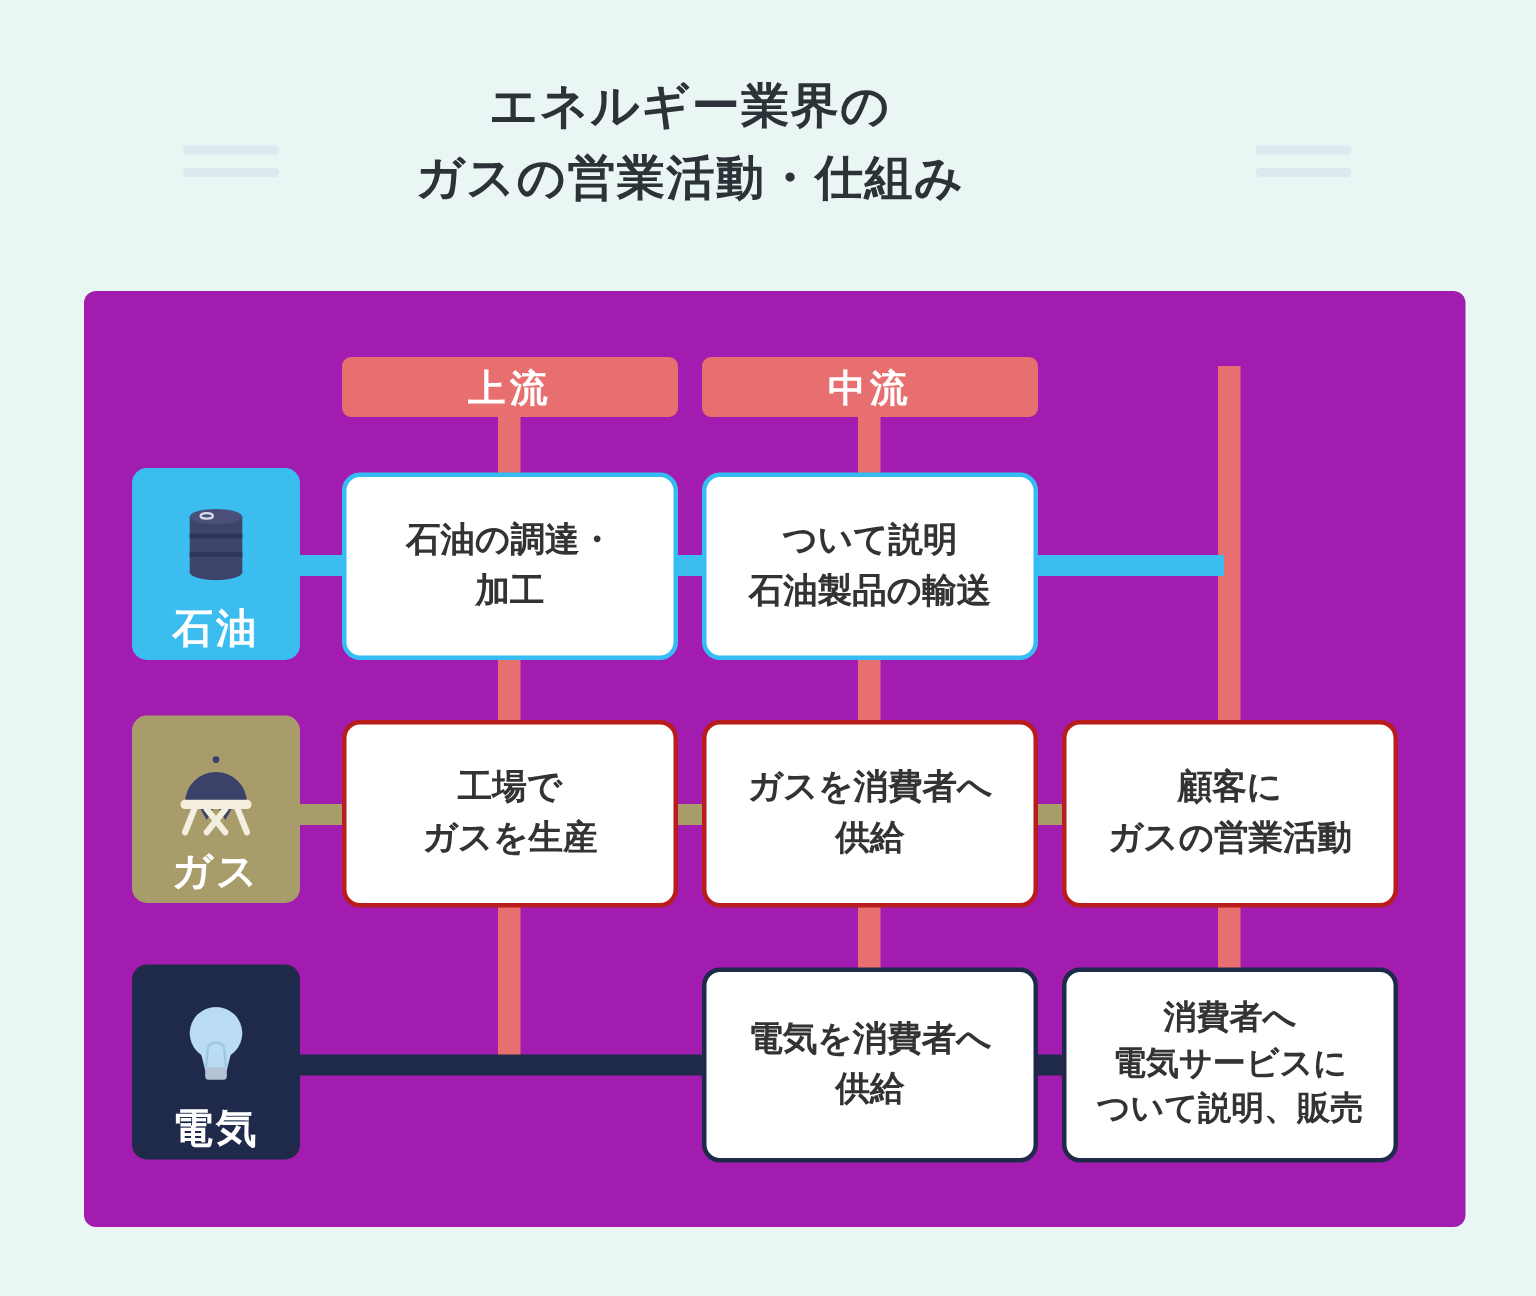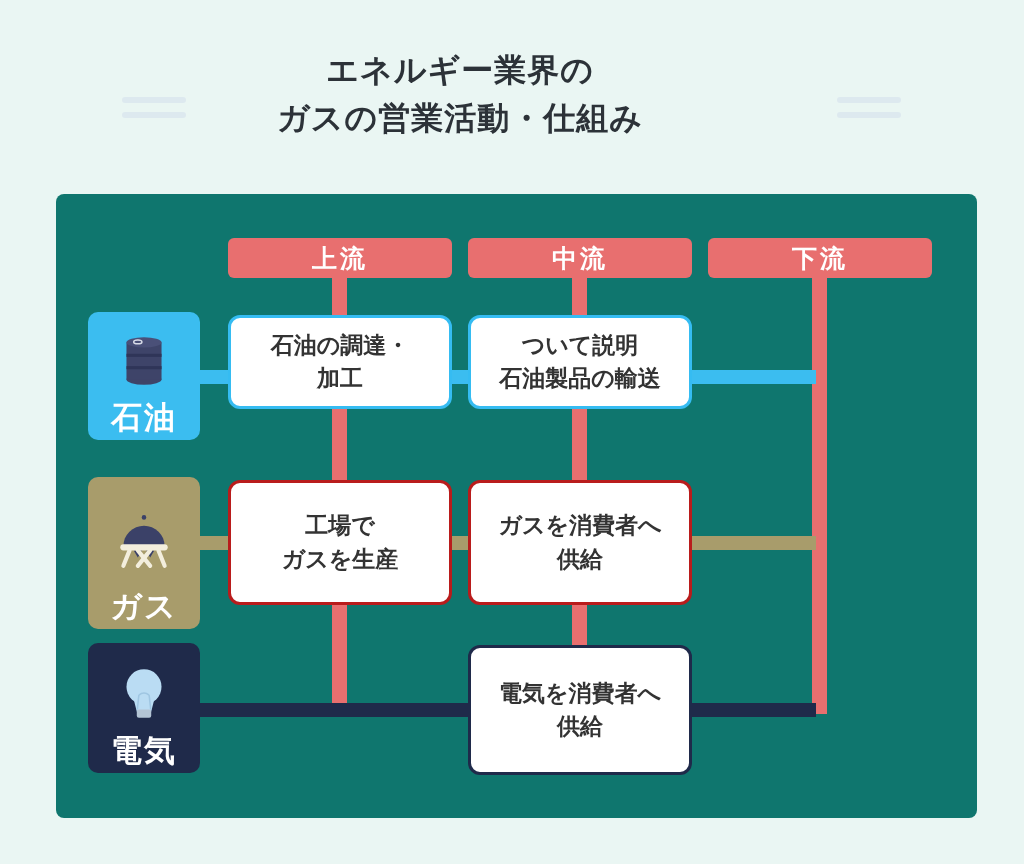--- a/index.html
+++ b/index.html
@@ -12,52 +12,52 @@
 
   
   .deco{position:absolute;top:97px;width:64px;height:21px;}
   .deco .bar{width:64px;height:6px;border-radius:3px;background:#dde9ef;}
   .deco .bar + .bar{margin-top:9px;}
   .deco.left{left:122px;}
   .deco.right{left:837px;}
 
   
   .card{position:absolute;left:56px;top:194px;width:921px;height:624px;
-        background:#0f766e;border-radius:8px;}
+        background:#a21caf;border-radius:8px;}
 
   
   .vline{position:absolute;width:15px;top:50px;height:470px;background:#e86f6f;z-index:1;}
   .vline.c1{left:276px;} .vline.c2{left:516px;} .vline.c3{left:756px;}
   .hline{position:absolute;left:100px;width:660px;height:14px;z-index:1;}
   .hline.r1{top:176px;background:#3bbdf0;}
   .hline.r2{top:342px;background:#a89c6b;}
   .hline.r3{top:509px;background:#1f2a4a;}
 
   
   .colhead{position:absolute;top:44px;width:224px;height:40px;background:#e86f6f;
            border-radius:6px;color:#ffffff;font-weight:700;font-size:25px;letter-spacing:3px;
            display:flex;align-items:center;justify-content:center;z-index:2;}
   .colhead.c1{left:172px;} .colhead.c2{left:412px;} .colhead.c3{left:652px;}
 
   
   .tile{position:absolute;left:32px;width:112px;border-radius:10px;z-index:2;
         display:flex;flex-direction:column;align-items:center;justify-content:flex-end;}
   .tile.r1{top:118px;height:128px;background:#3bbdf0;}
-  .tile.r2{top:283px;height:152px;background:#a89c6b;}
+  .tile.r2{top:283px;height:125px;background:#a89c6b;}
   .tile.r3{top:449px;height:130px;background:#1f2a4a;text-align:center;}
   .tile .ic{flex:1;display:flex;align-items:center;justify-content:center;padding-top:8px;}
-  .tile .lab{color:#ffffff;font-weight:700;font-size:31px;letter-spacing:2px;padding-bottom:7px;line-height:1;}
+  .tile .lab{color:#ffffff;font-weight:700;font-size:27px;letter-spacing:2px;padding-bottom:7px;line-height:1;}
 
   
   .cell{position:absolute;width:224px;background:#ffffff;border-radius:12px;z-index:2;
         display:flex;align-items:center;justify-content:center;text-align:center;
         color:#333333;font-weight:700;font-size:23px;line-height:1.45;white-space:pre-line;
         box-sizing:border-box;}
   .cell.c1{left:172px;} .cell.c2{left:412px;} .cell.c3{left:652px;}
-  .cell.r1{top:121px;height:94px;border:3px solid #35bcf2;}
+  .cell.r1{top:121px;height:125px;border:3px solid #35bcf2;}
   .cell.r2{top:286px;height:125px;border:3px solid #b91c1c;}
   .cell.r3{top:451px;height:130px;border:3px solid #1f2a4a;}
   .cell.r3.c3{font-size:22px;line-height:1.4;}
 </style>
 </head>
 <body>
 
 <div class="stage">
 
   <div class="title">
@@ -78,21 +78,20 @@
 
     <div class="vline c1"></div>
     <div class="vline c2"></div>
     <div class="vline c3"></div>
     <div class="hline r1"></div>
     <div class="hline r2"></div>
     <div class="hline r3"></div>
 
     <div class="colhead c1">上流</div>
     <div class="colhead c2">中流</div>
-    <div class="colhead c3">下流</div>
 
     <div class="tile r1">
       <div class="ic">
         <svg width="66" height="66" viewBox="0 0 64 64">
           <ellipse cx="32" cy="50" rx="17" ry="5" fill="#3e4469"></ellipse>
           <rect x="15" y="14" width="34" height="36" fill="#3e4469"></rect>
           <rect x="15" y="25" width="34" height="3" fill="#2f3558"></rect>
           <rect x="15" y="37" width="34" height="3" fill="#2f3558"></rect>
           <ellipse cx="32" cy="14" rx="17" ry="5" fill="#4a5078"></ellipse>
           <ellipse cx="26" cy="13.5" rx="4" ry="1.8" fill="none" stroke="#d9dce8" stroke-width="1.4"></ellipse>
@@ -138,18 +137,23 @@
 
     <div class="cell r1 c1">石油の調達・
 加工</div>
     <div class="cell r1 c2">ついて説明
 石油製品の輸送</div>
 
     <div class="cell r2 c1">工場で
 ガスを生産</div>
     <div class="cell r2 c2">ガスを消費者へ
 供給</div>
+    <div class="cell r2 c3">顧客に
+ガスの営業活動</div>
 
     <div class="cell r3 c2">電気を消費者へ
 供給</div>
+    <div class="cell r3 c3">消費者へ
+電気サービスに
+ついて説明、販売</div>
 
   </div>
 </div>
 
 </body></html>

